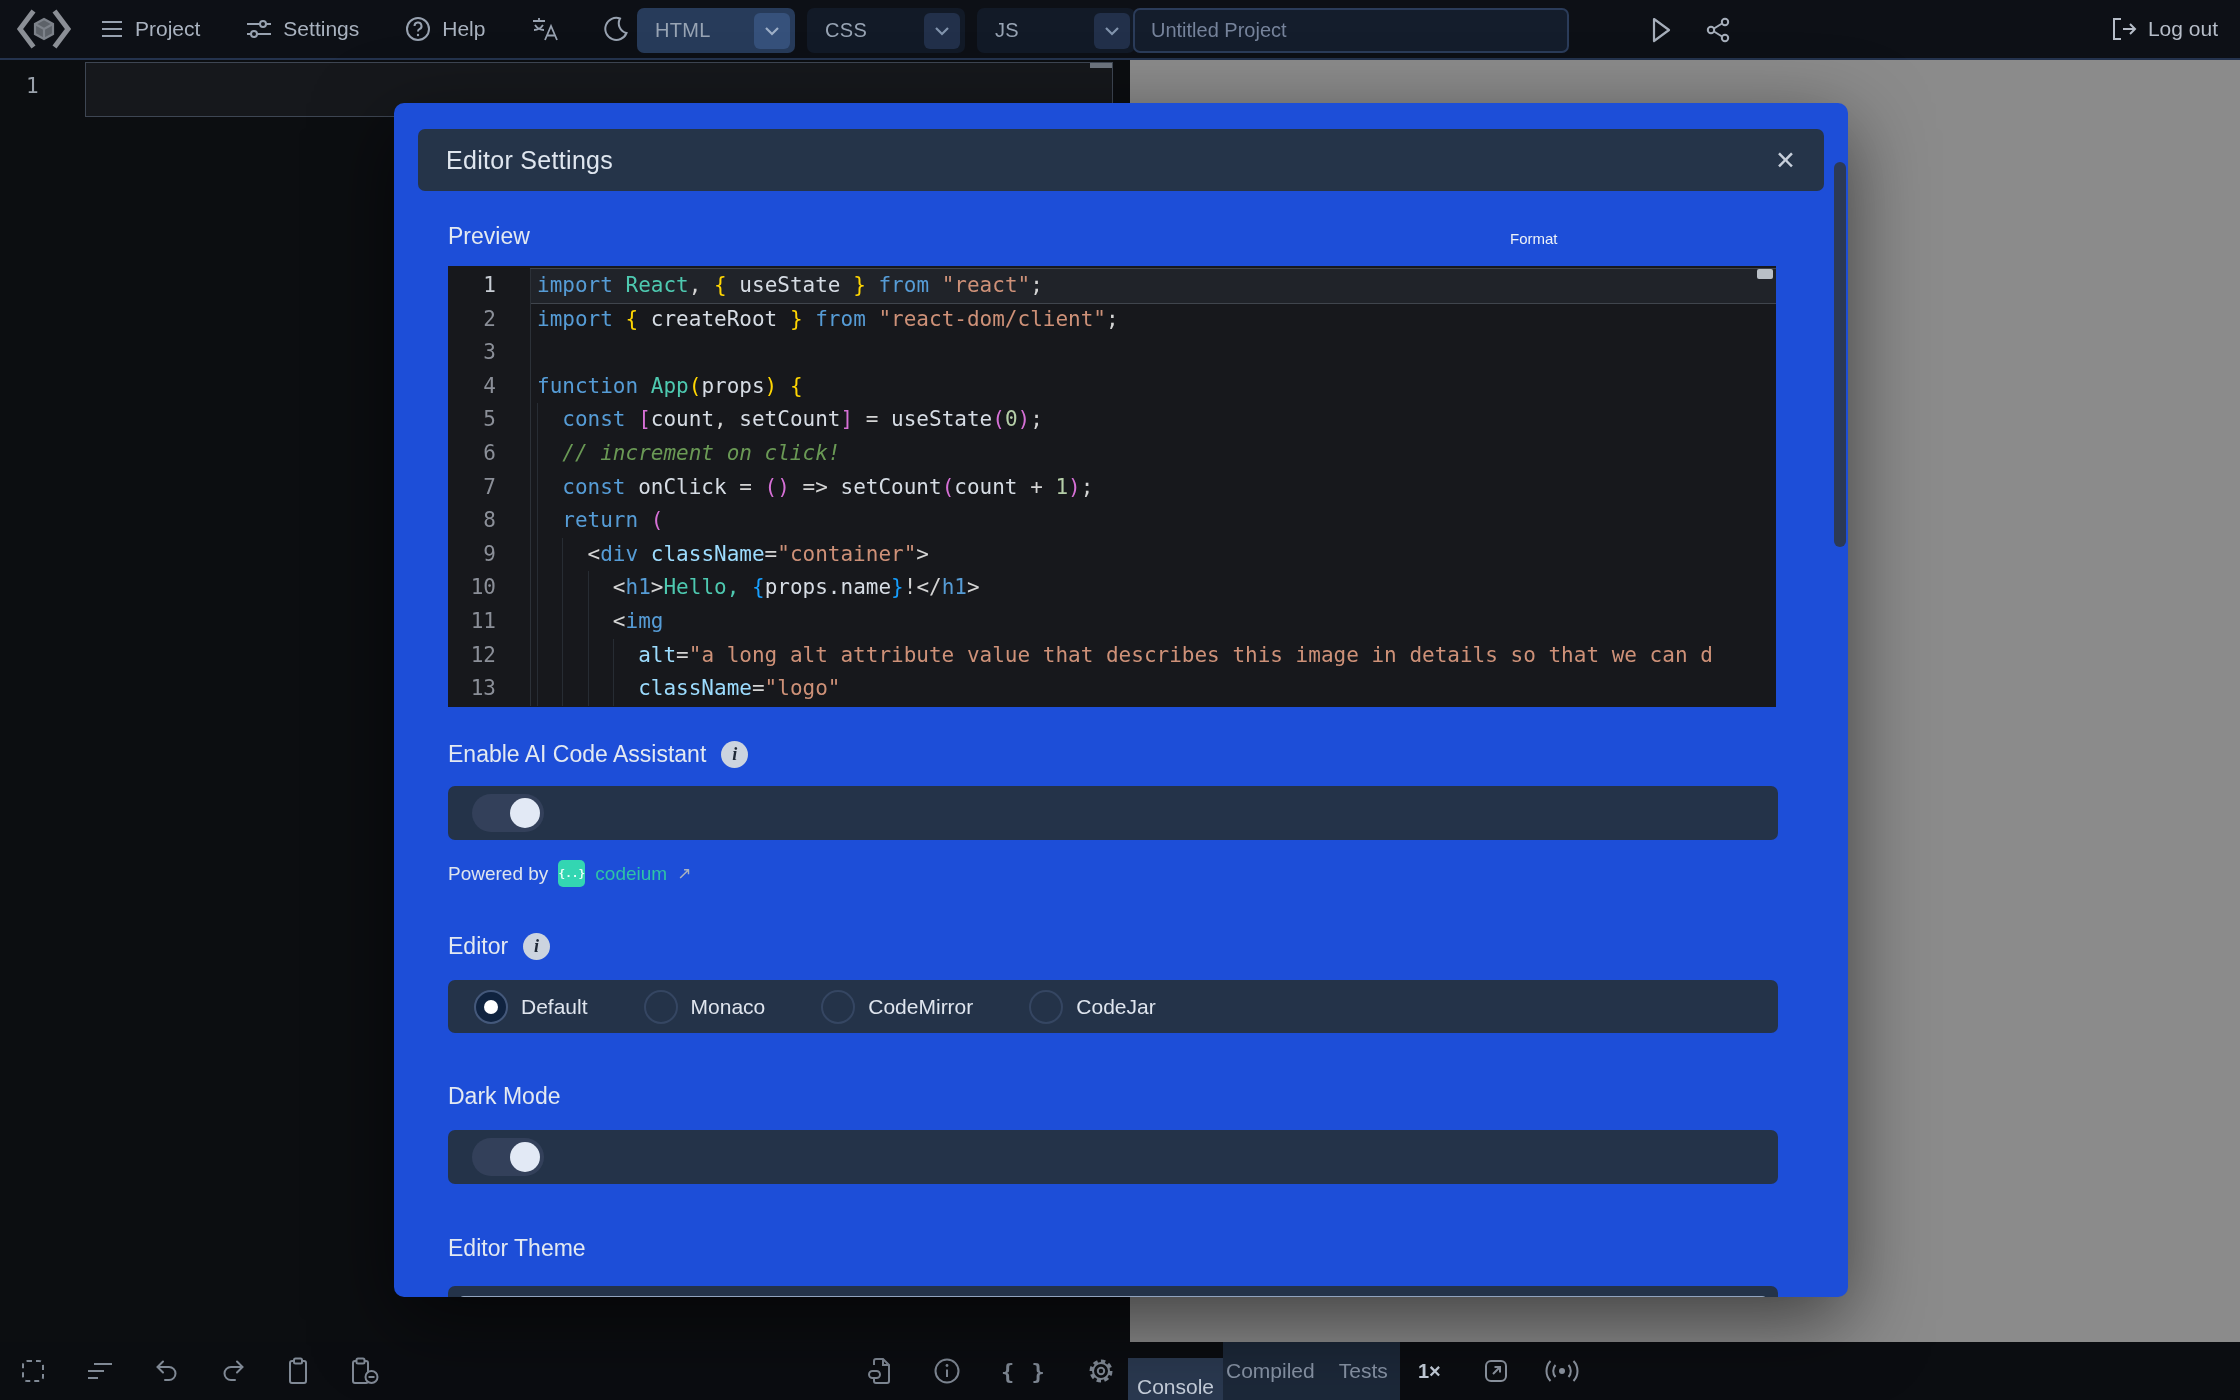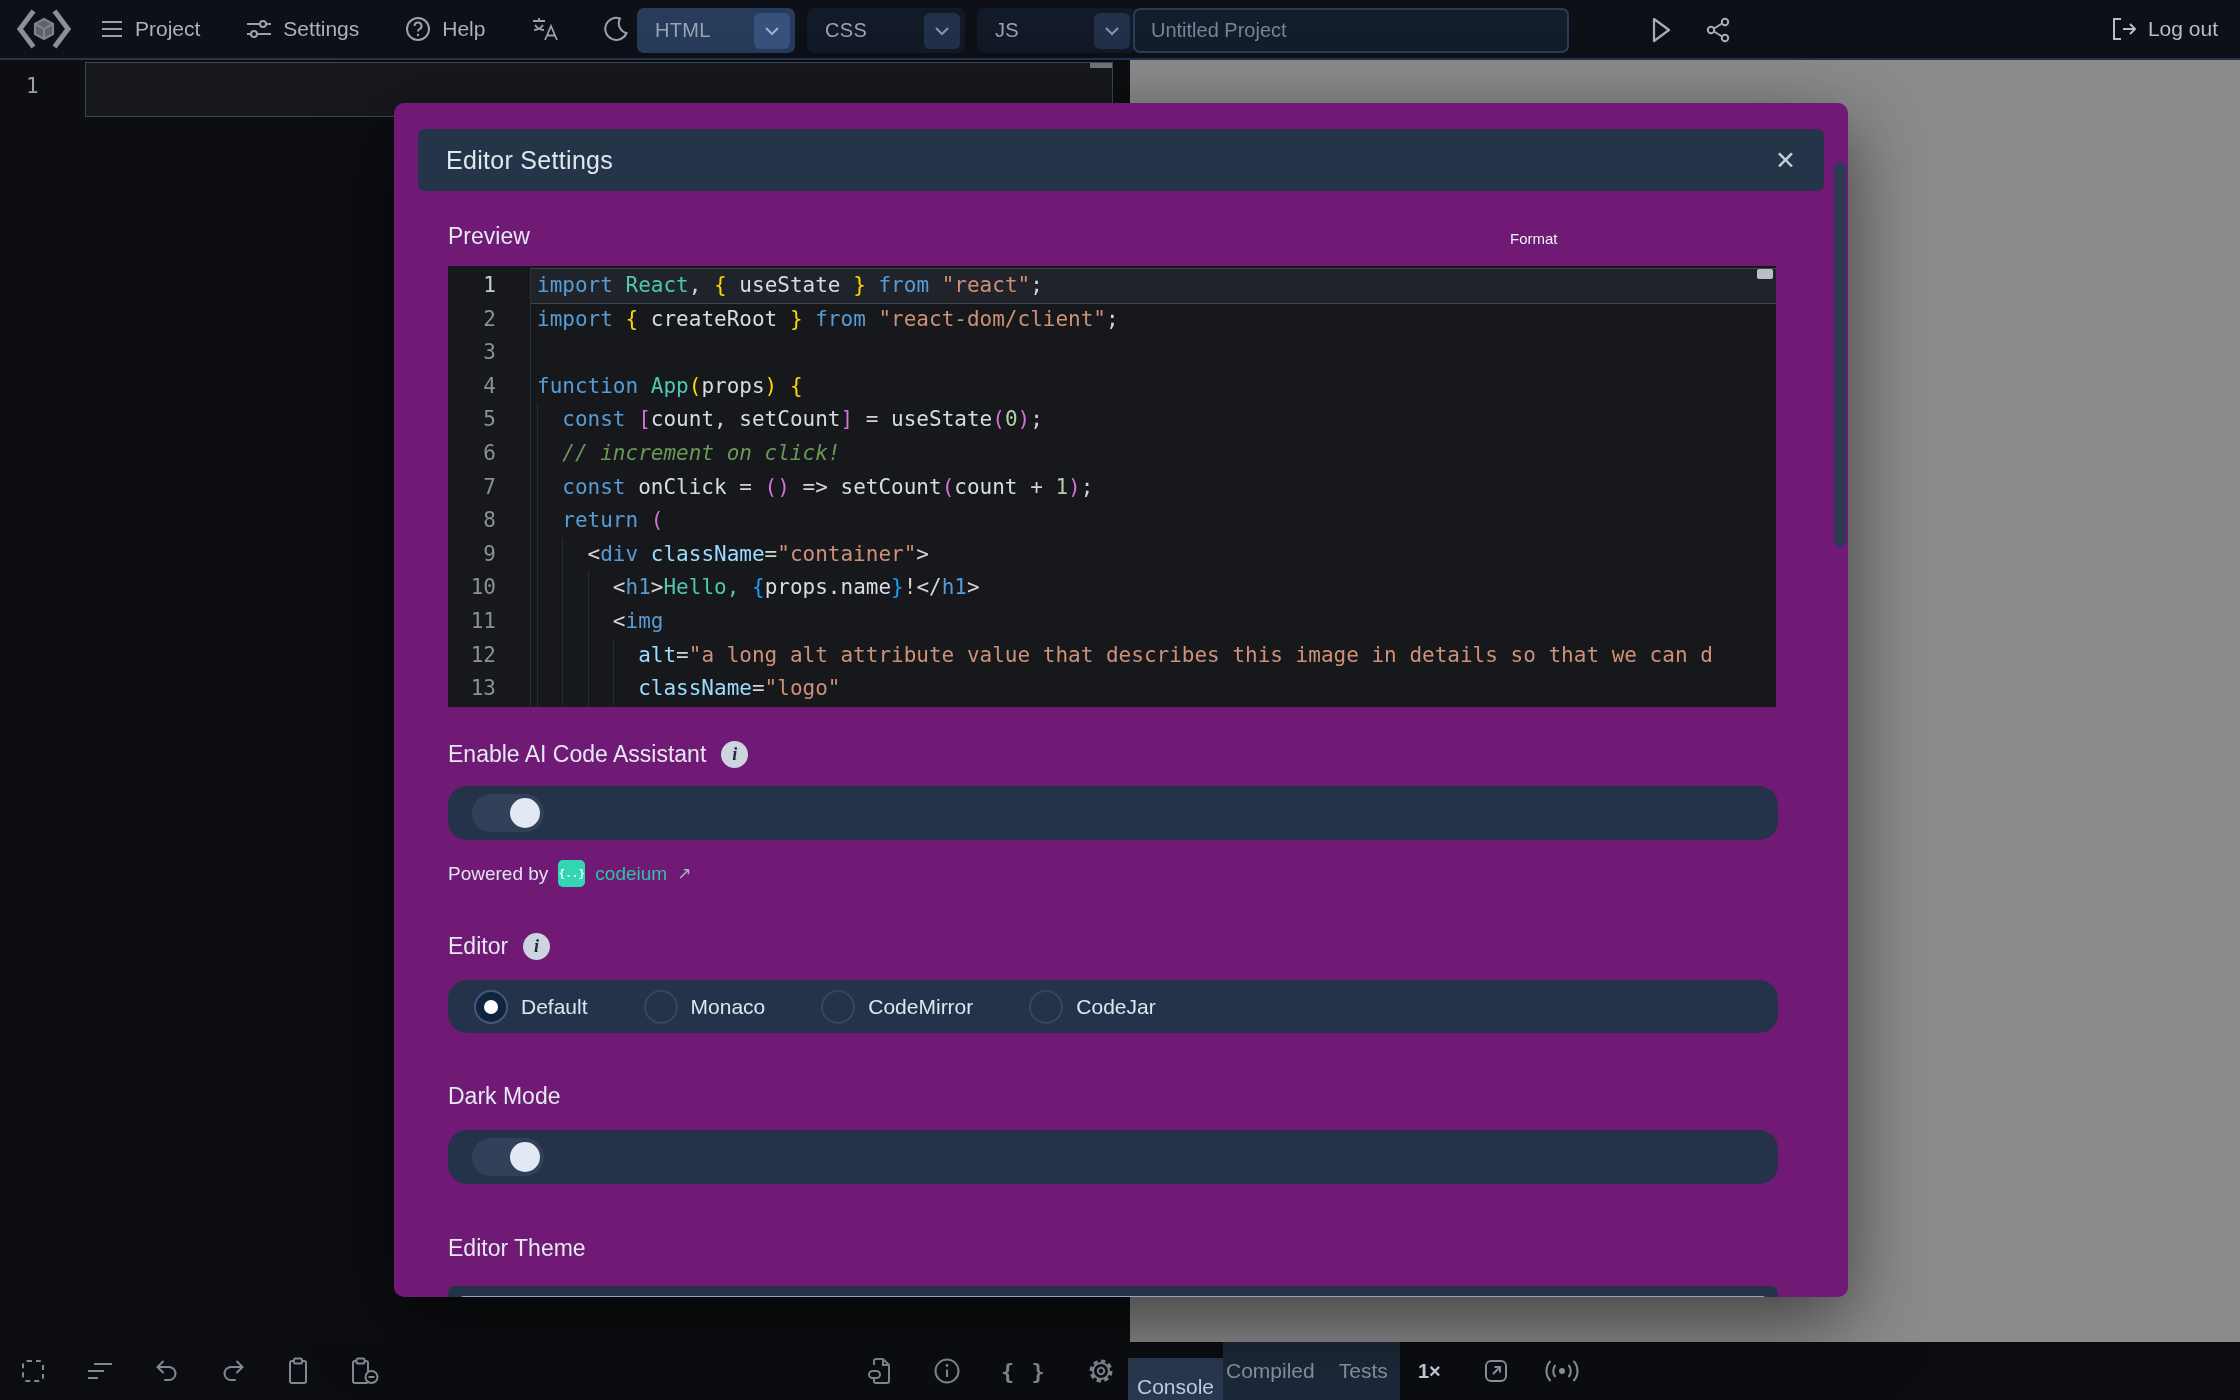--- a/index.html
+++ b/index.html
@@ -49,21 +49,21 @@
   .bb-tab-console{width:95px;height:58px;background:#2a3950;color:#c6cfdb;font-size:21px;
           display:flex;align-items:center;justify-content:center;margin-top:16px;}
   .bb-tab-group{width:177px;height:58px;background:#1c2839;display:flex;align-items:center;gap:24px;
           padding:0 3px;box-sizing:border-box;color:#8793a5;font-size:21px;}
   .bb-zoom{position:absolute;left:1418px;top:0;height:58px;display:flex;align-items:center;
           color:#c6cfdb;font-size:20px;font-weight:bold;}
   .bb-open{position:absolute;left:1482px;top:15px;}
   .bb-live{position:absolute;left:1544px;top:15px;}
 
   
-  .modal{position:absolute;left:394px;top:103px;width:1454px;height:1194px;background:#701a75;
+  .modal{position:absolute;left:394px;top:103px;width:1454px;height:1194px;background:#1d4ed8;
          border-radius:10px;box-shadow:0 24px 80px rgba(0,0,0,.55);overflow:hidden;z-index:10;}
   .modal-header{position:absolute;left:24px;right:24px;top:26px;height:62px;background:#253449;
          border-radius:7px;display:flex;align-items:center;justify-content:space-between;
          padding:0 28px;box-sizing:border-box;}
   .modal-title{font-size:25px;color:#dfe6ef;letter-spacing:.3px;}
   .modal-close{color:#c7cfdb;font-size:25px;line-height:1;cursor:default;}
   .sec-label{position:absolute;left:54px;font-size:23px;color:#e3e9f1;display:flex;align-items:center;gap:15px;}
   .info-badge{width:27px;height:27px;border-radius:50%;background:#ccd4df;color:#202a38;
          display:flex;align-items:center;justify-content:center;
          font:italic bold 18px "Liberation Serif",serif;}
@@ -78,21 +78,21 @@
   .lt{position:relative;flex:1;padding-left:6px;border-left:1px solid #2c3138;min-width:0;overflow:hidden;}
   .code-line.active .ln{color:#c8cdd4;}
   .code-line.active .lt{background:#202329;box-shadow:0 1px 0 #40454d,0 -1px 0 #40454d;}
   .guide{position:absolute;top:0;bottom:0;width:1px;background:#272c33;}
   .kw{color:#569cd6}.type{color:#4ec9b0}.str{color:#ce9178}.cmt{color:#6a9955;font-style:italic}
   .pun{color:#d4d4d4}.b1{color:#ffd602}.b2{color:#d670d6}.b3{color:#179fff}
   .num{color:#b5cea8}.attr{color:#9cdcfe}.id{color:#d6dce4}.tag{color:#569cd6}
   .code-vthumb{position:absolute;right:3px;top:3px;width:16px;height:10px;background:#b9bfc6;border-radius:2px;}
 
   
-  .panel{position:absolute;left:54px;width:1330px;background:#243349;border-radius:19px;}
+  .panel{position:absolute;left:54px;width:1330px;background:#243349;border-radius:7px;}
   .switch{position:absolute;left:24px;top:8px;width:72px;height:38px;border-radius:19px;background:#33405a;}
   .knob{position:absolute;right:4px;top:4px;width:30px;height:30px;border-radius:50%;background:#e2e9f5;}
   .powered{position:absolute;left:54px;top:757px;display:flex;align-items:center;gap:10px;
          font-size:19px;color:#dfe5ee;}
   .codeium-badge{width:27px;height:27px;border-radius:5px;background:#33d6b2;color:#eafff9;
          display:flex;align-items:center;justify-content:center;
          font:bold 11px "DejaVu Sans Mono",monospace;}
   .codeium-link{color:#2fc3a5;}
   .ext-arrow{color:#aab3bf;font-size:17px;}
   .radio-row{display:flex;align-items:center;height:100%;padding-left:26px;gap:56px;box-sizing:border-box;}

